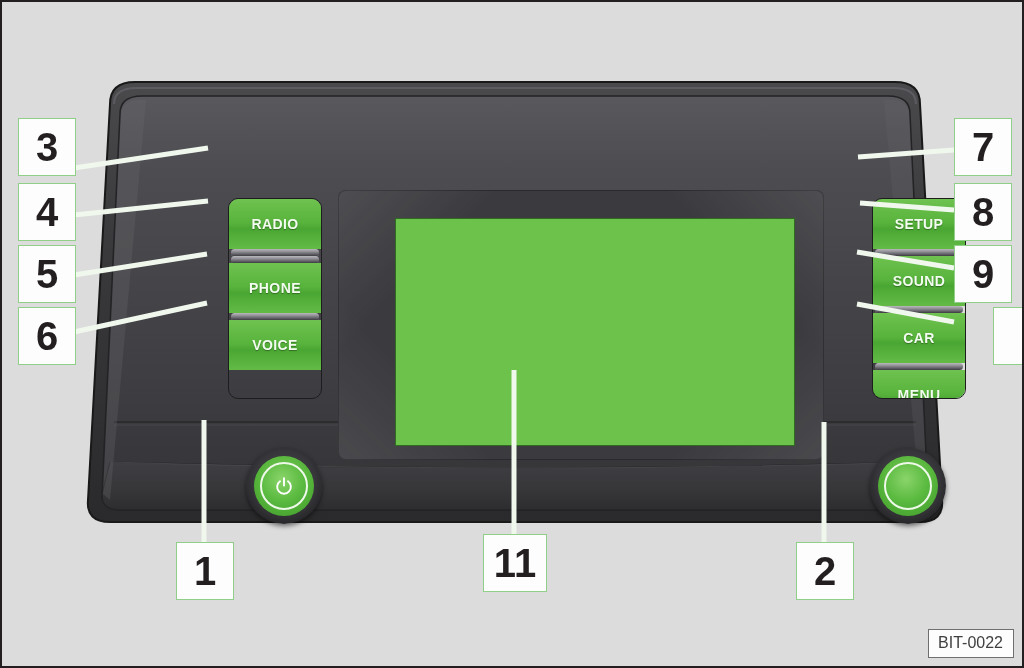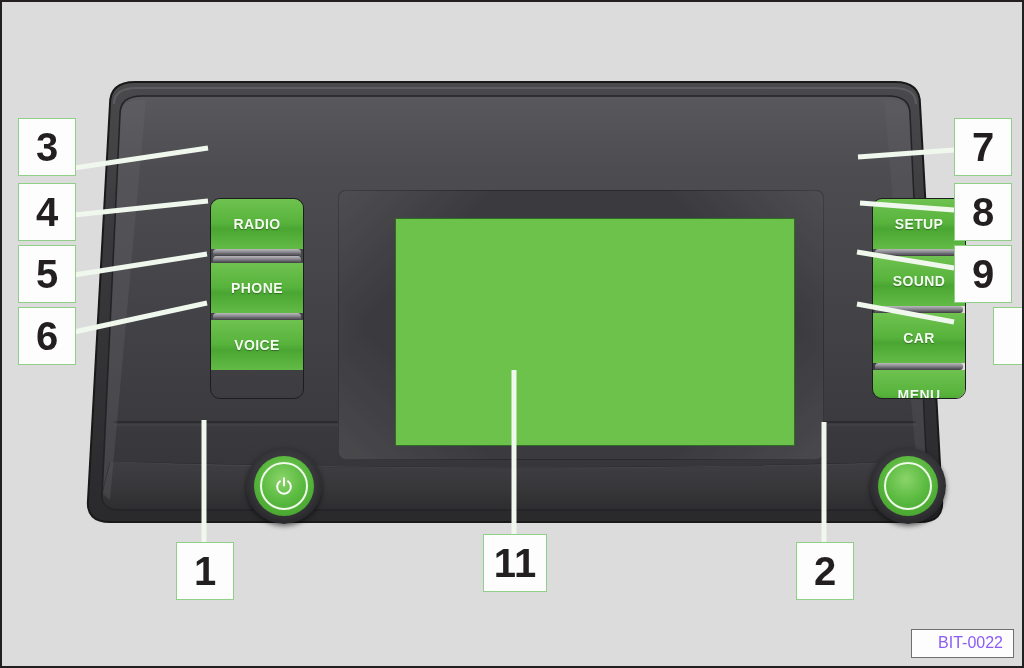--- a/index.html
+++ b/index.html
@@ -63,21 +63,21 @@
   
   .btn-block {
     position: absolute;
     width: 94px;
     height: 201px;
     border-radius: 10px;
     overflow: hidden;
     border: 1px solid #1d1d1f;
     box-sizing: border-box;
   }
-  .btn-block.left  { left: 130px; top: 128px; }
+  .btn-block.left  { left: 148px; top: 128px; }
   .btn-block.right { left: 792px; top: 128px; text-align: center; }
 
   .btn-key {
     position: relative;
     height: 50px;
     display: flex;
     align-items: center;
     justify-content: center;
     background: linear-gradient(180deg,#6fc24f 0%, #57b33c 48%, #4aa632 60%, #63bb46 100%);
   }
@@ -149,23 +149,23 @@
   
   .leaders { position:absolute; left:0; top:0; width:1024px; height:668px; z-index: 8; }
 
   
   .fig-code {
     position: absolute;
     right: 8px;
     bottom: 8px;
     background: #fdfdfd;
     border: 1px solid #6f6f6f;
-    padding: 4px 10px 5px 26px;
+    padding: 4px 10px 5px 9px;
     font-size: 16px;
-    color: #8b5cf6;
+    color: #404040;
     font-family: "Liberation Sans", sans-serif;
     z-index: 12;
   }
 </style>
 </head>
 <body>
 
 <div id="page">
 
   <div class="device-wrap">

